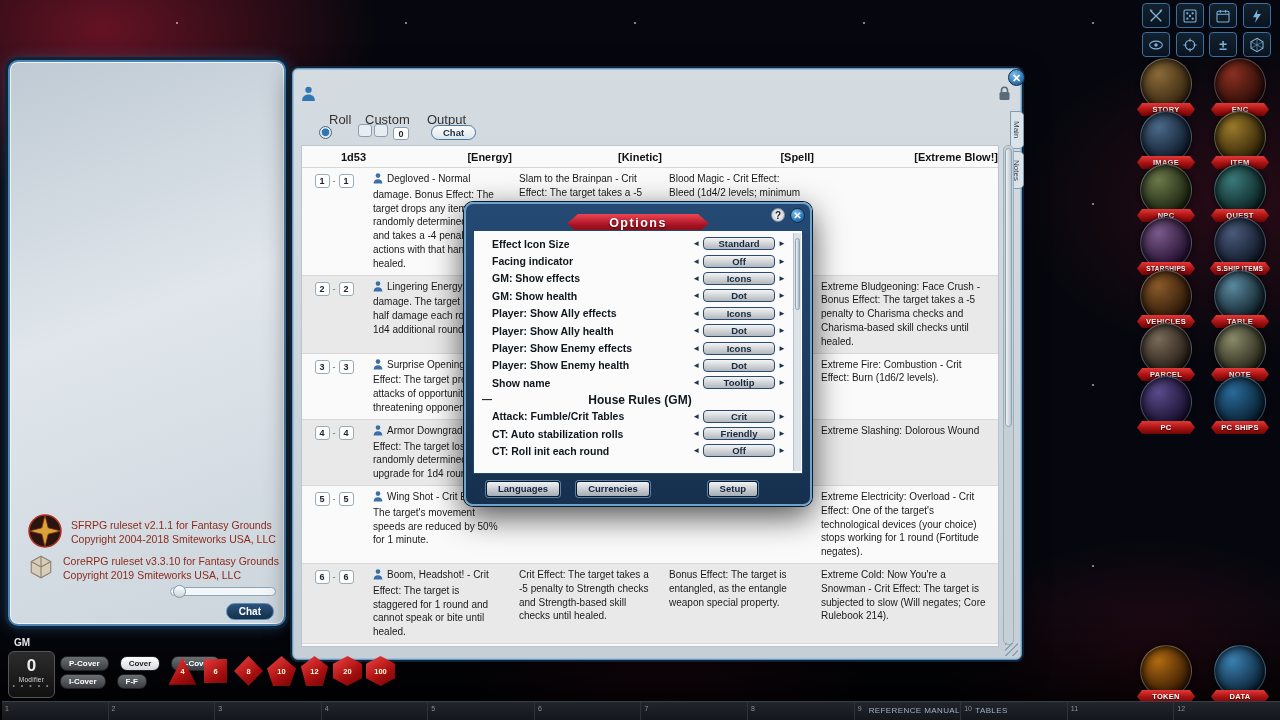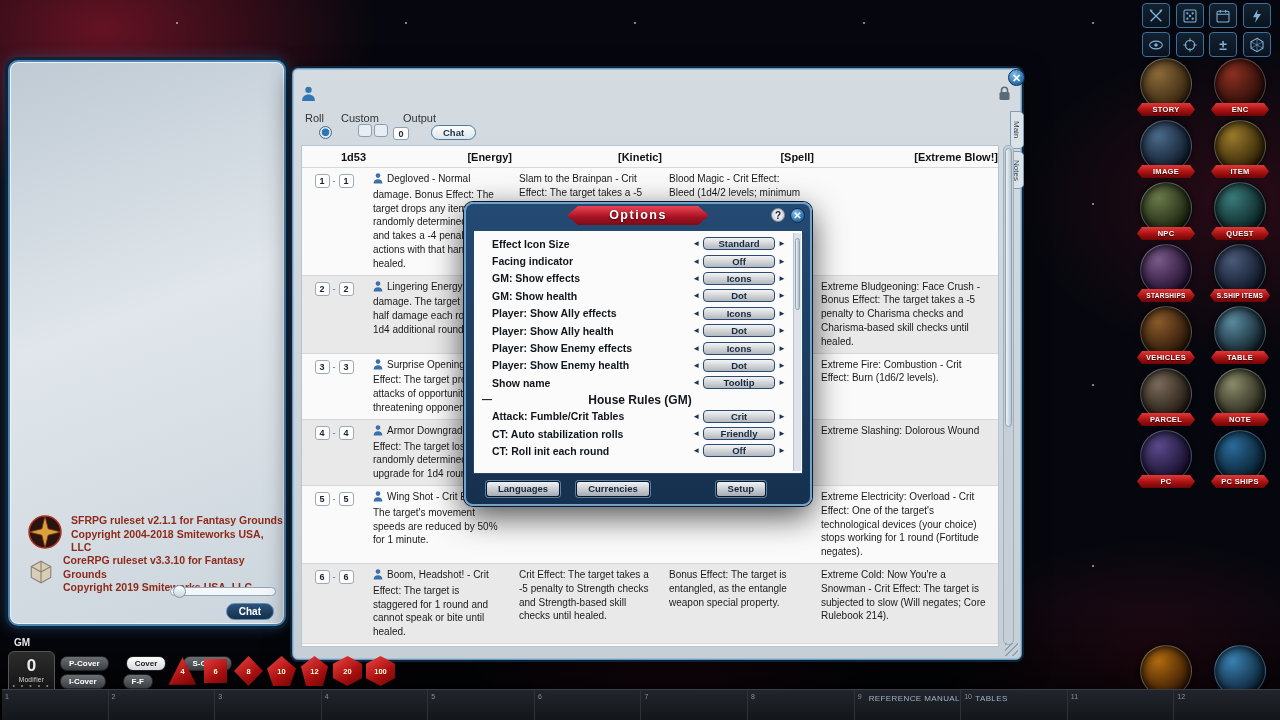--- a/index.html
+++ b/index.html
@@ -22,21 +22,21 @@
   .space::after{content:"";position:absolute;inset:0;
     background:linear-gradient(to bottom,transparent 84%,rgba(0,0,0,.75) 97%)}
 
   
   .chat-window{position:absolute;left:8px;top:60px;width:278px;height:566px;z-index:2;
     background:linear-gradient(160deg,#bfcad4,#e0e6eb 45%,#ccd5dd);
     border:2px solid #4d85b5;border-radius:10px;
     box-shadow:0 0 0 3px #0e2438,0 0 16px rgba(60,130,190,.45),inset 0 0 0 1px #eef4f8}
   .credit{position:absolute;left:18px;display:flex;gap:9px;align-items:center}
   .credit-1{top:452px}.credit-2{top:492px}
-  .credit-text{color:#8e2a1a;font-weight:bold;font-size:10.5px;line-height:1.3}
+  .credit-text{color:#8e2a1a;font-weight:normal;font-size:10.5px;line-height:1.3}
   .chat-slider{position:absolute;bottom:28px;left:160px;width:106px;height:9px;
     background:#f4f7f9;border:1px solid #8fa6b8;border-radius:5px}
   .chat-knob{position:absolute;left:2px;top:-3px;width:13px;height:13px;border-radius:50%;
     background:linear-gradient(#ffffff,#c9d4dc);border:1px solid #7d97ab}
   .chat-tab{position:absolute;bottom:4px;right:10px;height:17px;padding:0 12px;
     background:linear-gradient(#2b547c,#15304b);color:#fff;font-size:10px;font-weight:bold;
     line-height:16px;border-radius:9px;border:1px solid #5d8cb8}
 
   
   .crit-window{position:absolute;left:292px;top:68px;width:730px;height:592px;z-index:3;
@@ -44,21 +44,21 @@
     box-shadow:0 0 0 2px #0f2236,0 8px 26px rgba(0,0,0,.6),inset 0 0 0 1px #9fc0d8}
   .crit-close{position:absolute;top:0px;right:-4px;width:17px;height:17px;border-radius:50%;
     background:radial-gradient(circle at 35% 30%,#7fc0ee,#2f77b4 60%,#1a4e7e);
     color:#fff;font-size:11px;font-weight:bold;text-align:center;line-height:16px;
     border:1px solid #0d2c48;z-index:6}
   .win-icon{position:absolute;left:8px;top:17px;width:15px;height:16px}
   .title-field{position:absolute;left:26px;top:14px;right:30px;height:22px;background:#f4f6f8;
     border:1px solid #7d9cb5;border-radius:11px;font-size:12px;line-height:21px;
     padding-left:12px;color:#1d1d1d}
   .lock-icon{position:absolute;right:10px;top:17px;width:13px;height:15px}
-  .ctl-labels{position:absolute;top:43px;left:12px;font-size:11px;color:#333;display:flex}
+  .ctl-labels{position:absolute;top:43px;left:36px;font-size:13px;color:#333;display:flex}
   .ctl-lab-roll{width:36px}.ctl-lab-custom{width:62px}.ctl-lab-output{width:50px}
   .ctl-widgets{position:absolute;top:54px;left:26px;display:flex;align-items:center;gap:8px}
   .radio{width:13px;height:13px;border-radius:50%;border:1px solid #4a6a86;margin-right:18px;
     background:radial-gradient(circle at 50% 48%,#2f77b4 44%,#dde7ee 52%)}
   .slotbox{display:inline-block;width:14px;height:13px;border:1px solid #8aa0b2;border-radius:3px;
     background:#e8edf1;margin-right:2px}
   .numfield{display:inline-block;width:16px;height:13px;border:1px solid #8aa0b2;border-radius:3px;
     background:#fff;font-size:9px;font-weight:bold;text-align:center;line-height:12px;color:#223;
     margin-left:3px;margin-right:14px}
   .chatbtn{height:15px;padding:0 11px;border:1px solid #4a7aa2;border-radius:8px;
@@ -89,21 +89,21 @@
     color:#345;text-align:center;line-height:13px;z-index:-1}
   .side-tab-0{top:42px}.side-tab-1{top:82px}
   .resize-grip{position:absolute;right:3px;bottom:3px;width:13px;height:13px;
     background:repeating-linear-gradient(135deg,#8aa2b4 0 1.5px,transparent 1.5px 4.5px)}
 
   
   .options{position:absolute;left:464px;top:202px;width:348px;height:304px;z-index:5;
     background:linear-gradient(#244a74,#16304e);border:2px solid #6fa3cc;border-radius:9px;
     box-shadow:0 0 0 1px #0a1a2c,0 10px 32px rgba(0,0,0,.7)}
   .opt-title{position:relative;height:24px}
-  .opt-banner{position:absolute;left:50%;transform:translateX(-50%);top:2px;width:142px;height:19px;
+  .opt-banner{position:absolute;left:50%;transform:translateX(-50%);top:10px;width:142px;height:19px;
     background:linear-gradient(#ee4454,#a51222 60%,#7a0c18);
     clip-path:polygon(11px 0,calc(100% - 11px) 0,100% 50%,calc(100% - 11px) 100%,11px 100%,0 50%);
     color:#fff;font-weight:bold;font-size:12.5px;text-align:center;line-height:19px;
     letter-spacing:1.5px;text-shadow:0 1px 2px #3a0008}
   .opt-help{position:absolute;right:25px;top:4px;width:14px;height:14px;border-radius:50%;
     background:radial-gradient(#fafafa,#c2cad2);color:#223;font-size:10px;font-weight:bold;
     text-align:center;line-height:14px;border:1px solid #88929c}
   .opt-close{position:absolute;right:5px;top:4px;width:15px;height:15px;border-radius:50%;
     background:radial-gradient(circle at 35% 30%,#7fc0ee,#2f77b4 60%,#1a4e7e);color:#fff;
     font-size:10px;font-weight:bold;text-align:center;line-height:14px;border:1px solid #0d2c48}
@@ -121,29 +121,29 @@
   .section-label{flex:1;text-align:center;font-weight:bold;font-size:12px;color:#10161c}
   .opt-scroll{position:absolute;right:1px;top:2px;bottom:2px;width:8px;background:#dde3e8;
     border-left:1px solid #b8c2ca}
   .opt-scroll-thumb{position:absolute;left:1px;right:1px;top:5px;height:72px;
     background:linear-gradient(90deg,#f0f4f7,#a9b8c4);border:1px solid #8fa4b2;border-radius:3px}
   .opt-footer{position:absolute;left:0;right:0;bottom:0;height:30px;display:flex;
     align-items:center;padding:0 20px;gap:16px}
   .opt-btn{height:16px;padding:0 11px;border:1px solid #0a1828;border-radius:3px;
     background:linear-gradient(#f0f2f4,#a4acb4);font-size:9.5px;font-weight:bold;color:#14243a;
     line-height:14px;box-shadow:0 0 0 1px #5a82a8}
-  .opt-btn.setup{margin-left:auto;margin-right:24px}
+  .opt-btn.setup{margin-left:auto;margin-right:32px}
 
   
   .mini-toolbar{position:absolute;top:3px;right:8px;width:130px;display:grid;
     grid-template-columns:repeat(4,1fr);gap:4px;z-index:4}
   .mini-btn{width:28px;height:25px;background:linear-gradient(#13222f,#0a1420);
     border:1px solid #3d6f9e;border-radius:4px;display:flex;align-items:center;justify-content:center}
   .sidebar{position:absolute;top:58px;right:3px;width:148px;display:grid;
-    grid-template-columns:74px 74px;justify-items:center;row-gap:9px;z-index:4}
+    grid-template-columns:74px 74px;justify-items:center;z-index:4}
   .sidebar-bottom{position:absolute;bottom:22px;right:3px;width:148px;display:grid;
     grid-template-columns:74px 74px;justify-items:center;z-index:4}
   .sb-item{position:relative;width:64px;height:53px}
   .sb-circle{width:52px;height:52px;border-radius:50%;margin:0 auto;
     box-shadow:inset 0 0 8px #000,0 0 5px rgba(0,0,0,.85);border:1px solid rgba(130,155,180,.35)}
   .sb-label{position:absolute;left:50%;transform:translateX(-50%);bottom:-5px;min-width:58px;
     padding:0 7px;height:13px;
     background:linear-gradient(#e23838,#a81212 55%,#6e0606);
     clip-path:polygon(5px 0,calc(100% - 5px) 0,100% 50%,calc(100% - 5px) 100%,5px 100%,0 50%);
     color:#fff;font-size:7.5px;font-weight:bold;text-align:center;line-height:13px;
@@ -151,38 +151,38 @@
 
   
   .gm-label{position:absolute;left:14px;top:637px;color:#e8e8e8;font-size:10px;font-weight:bold;z-index:4}
   .modifier{position:absolute;left:8px;top:651px;width:47px;height:47px;z-index:4;
     background:linear-gradient(#2c2c2c,#101010);border:1px solid #555;border-radius:6px;
     text-align:center;color:#eee}
   .mod-value{font-size:17px;font-weight:bold;line-height:21px;padding-top:3px}
   .mod-label{font-size:6.5px;letter-spacing:.3px;color:#ddd}
   .mod-dots{font-size:7px;color:#888;letter-spacing:2px;line-height:6px}
   .cover-box{position:absolute;left:60px;top:656px;display:flex;flex-direction:column;gap:3px;z-index:4}
-  .cover-row{display:flex;gap:17px}
+  .cover-row{display:flex;gap:11px}
   .cover-btn{height:15px;padding:0 8px;background:linear-gradient(#6a6f74,#3a3e42);
     border:1px solid #222;border-radius:7px;color:#fff;font-size:8px;font-weight:bold;line-height:13px}
   .cover-btn.selected{background:linear-gradient(#ffffff,#d5dade);color:#222}
   .dice-tray{position:absolute;left:168px;top:656px;display:flex;gap:4px;align-items:flex-end;z-index:4}
   .die{width:29px;height:30px;background:linear-gradient(145deg,#f04444,#a80f0f 60%,#700606);
     color:#ffd;font-size:7.5px;font-weight:bold;display:flex;align-items:center;
     justify-content:center;filter:drop-shadow(0 1px 2px rgba(0,0,0,.7))}
   .die-0{clip-path:polygon(50% 4%,98% 96%,2% 96%)}
   .die-1{clip-path:polygon(10% 10%,90% 10%,90% 90%,10% 90%)}
   .die-2{clip-path:polygon(50% 0,100% 50%,50% 100%,0 50%)}
   .die-3{clip-path:polygon(50% 0,100% 42%,79% 100%,21% 100%,0 42%)}
   .die-4{clip-path:polygon(50% 0,97% 35%,79% 100%,21% 100%,3% 35%)}
   .die-5{clip-path:polygon(50% 0,100% 26%,100% 74%,50% 100%,0 74%,0 26%)}
   .die-6{clip-path:polygon(50% 0,100% 26%,100% 74%,50% 100%,0 74%,0 26%)}
 
   
-  .hotbar{position:absolute;left:2px;right:0;bottom:0;height:31px;z-index:6;display:flex;
+  .hotbar{position:absolute;left:2px;right:0;bottom:0;height:19px;z-index:6;display:flex;
     background:linear-gradient(#22262c,#13161b);border-top:1px solid #3a3f46}
   .slot{flex:1;position:relative;border-left:1px solid #2e333a}
   .slot:first-child{border-left:none}
   .slot-num{position:absolute;left:3px;top:3px;font-size:7px;color:#8a9099}
   .slot-label{position:absolute;left:14px;top:4px;font-size:8px;color:#9db2c6;
     letter-spacing:.4px;white-space:nowrap}
 </style>
 </head>
 <body>
 

